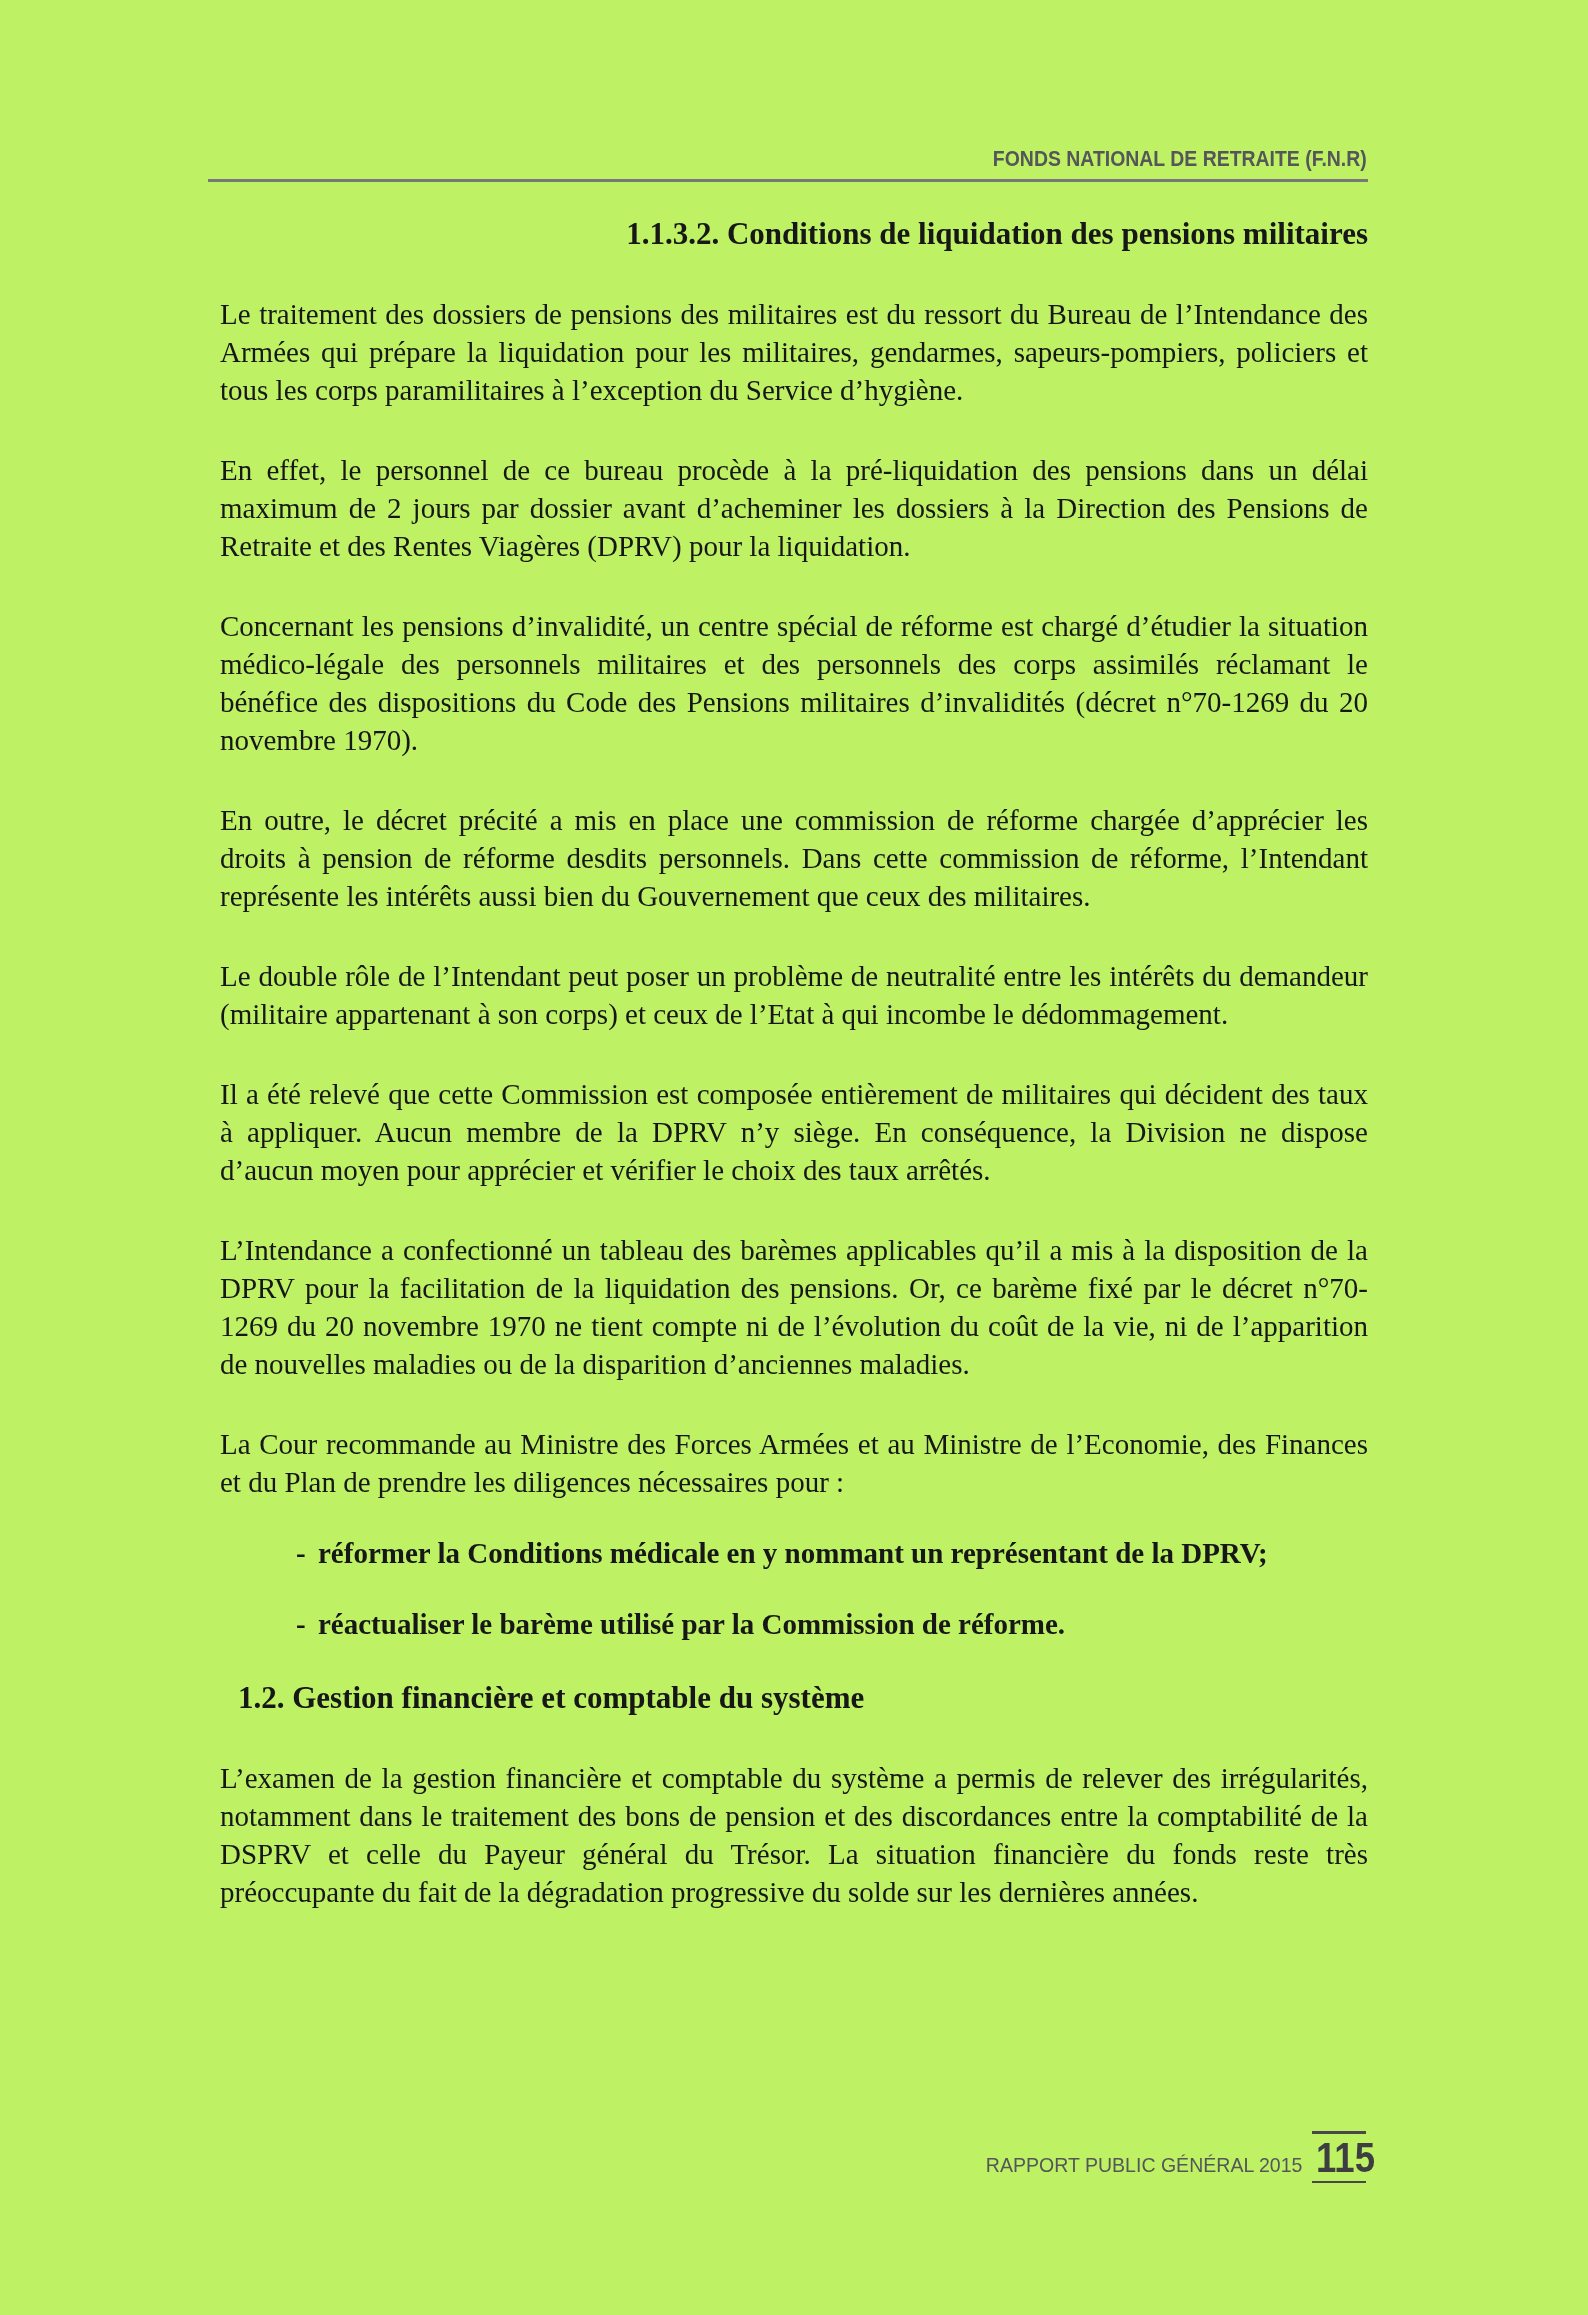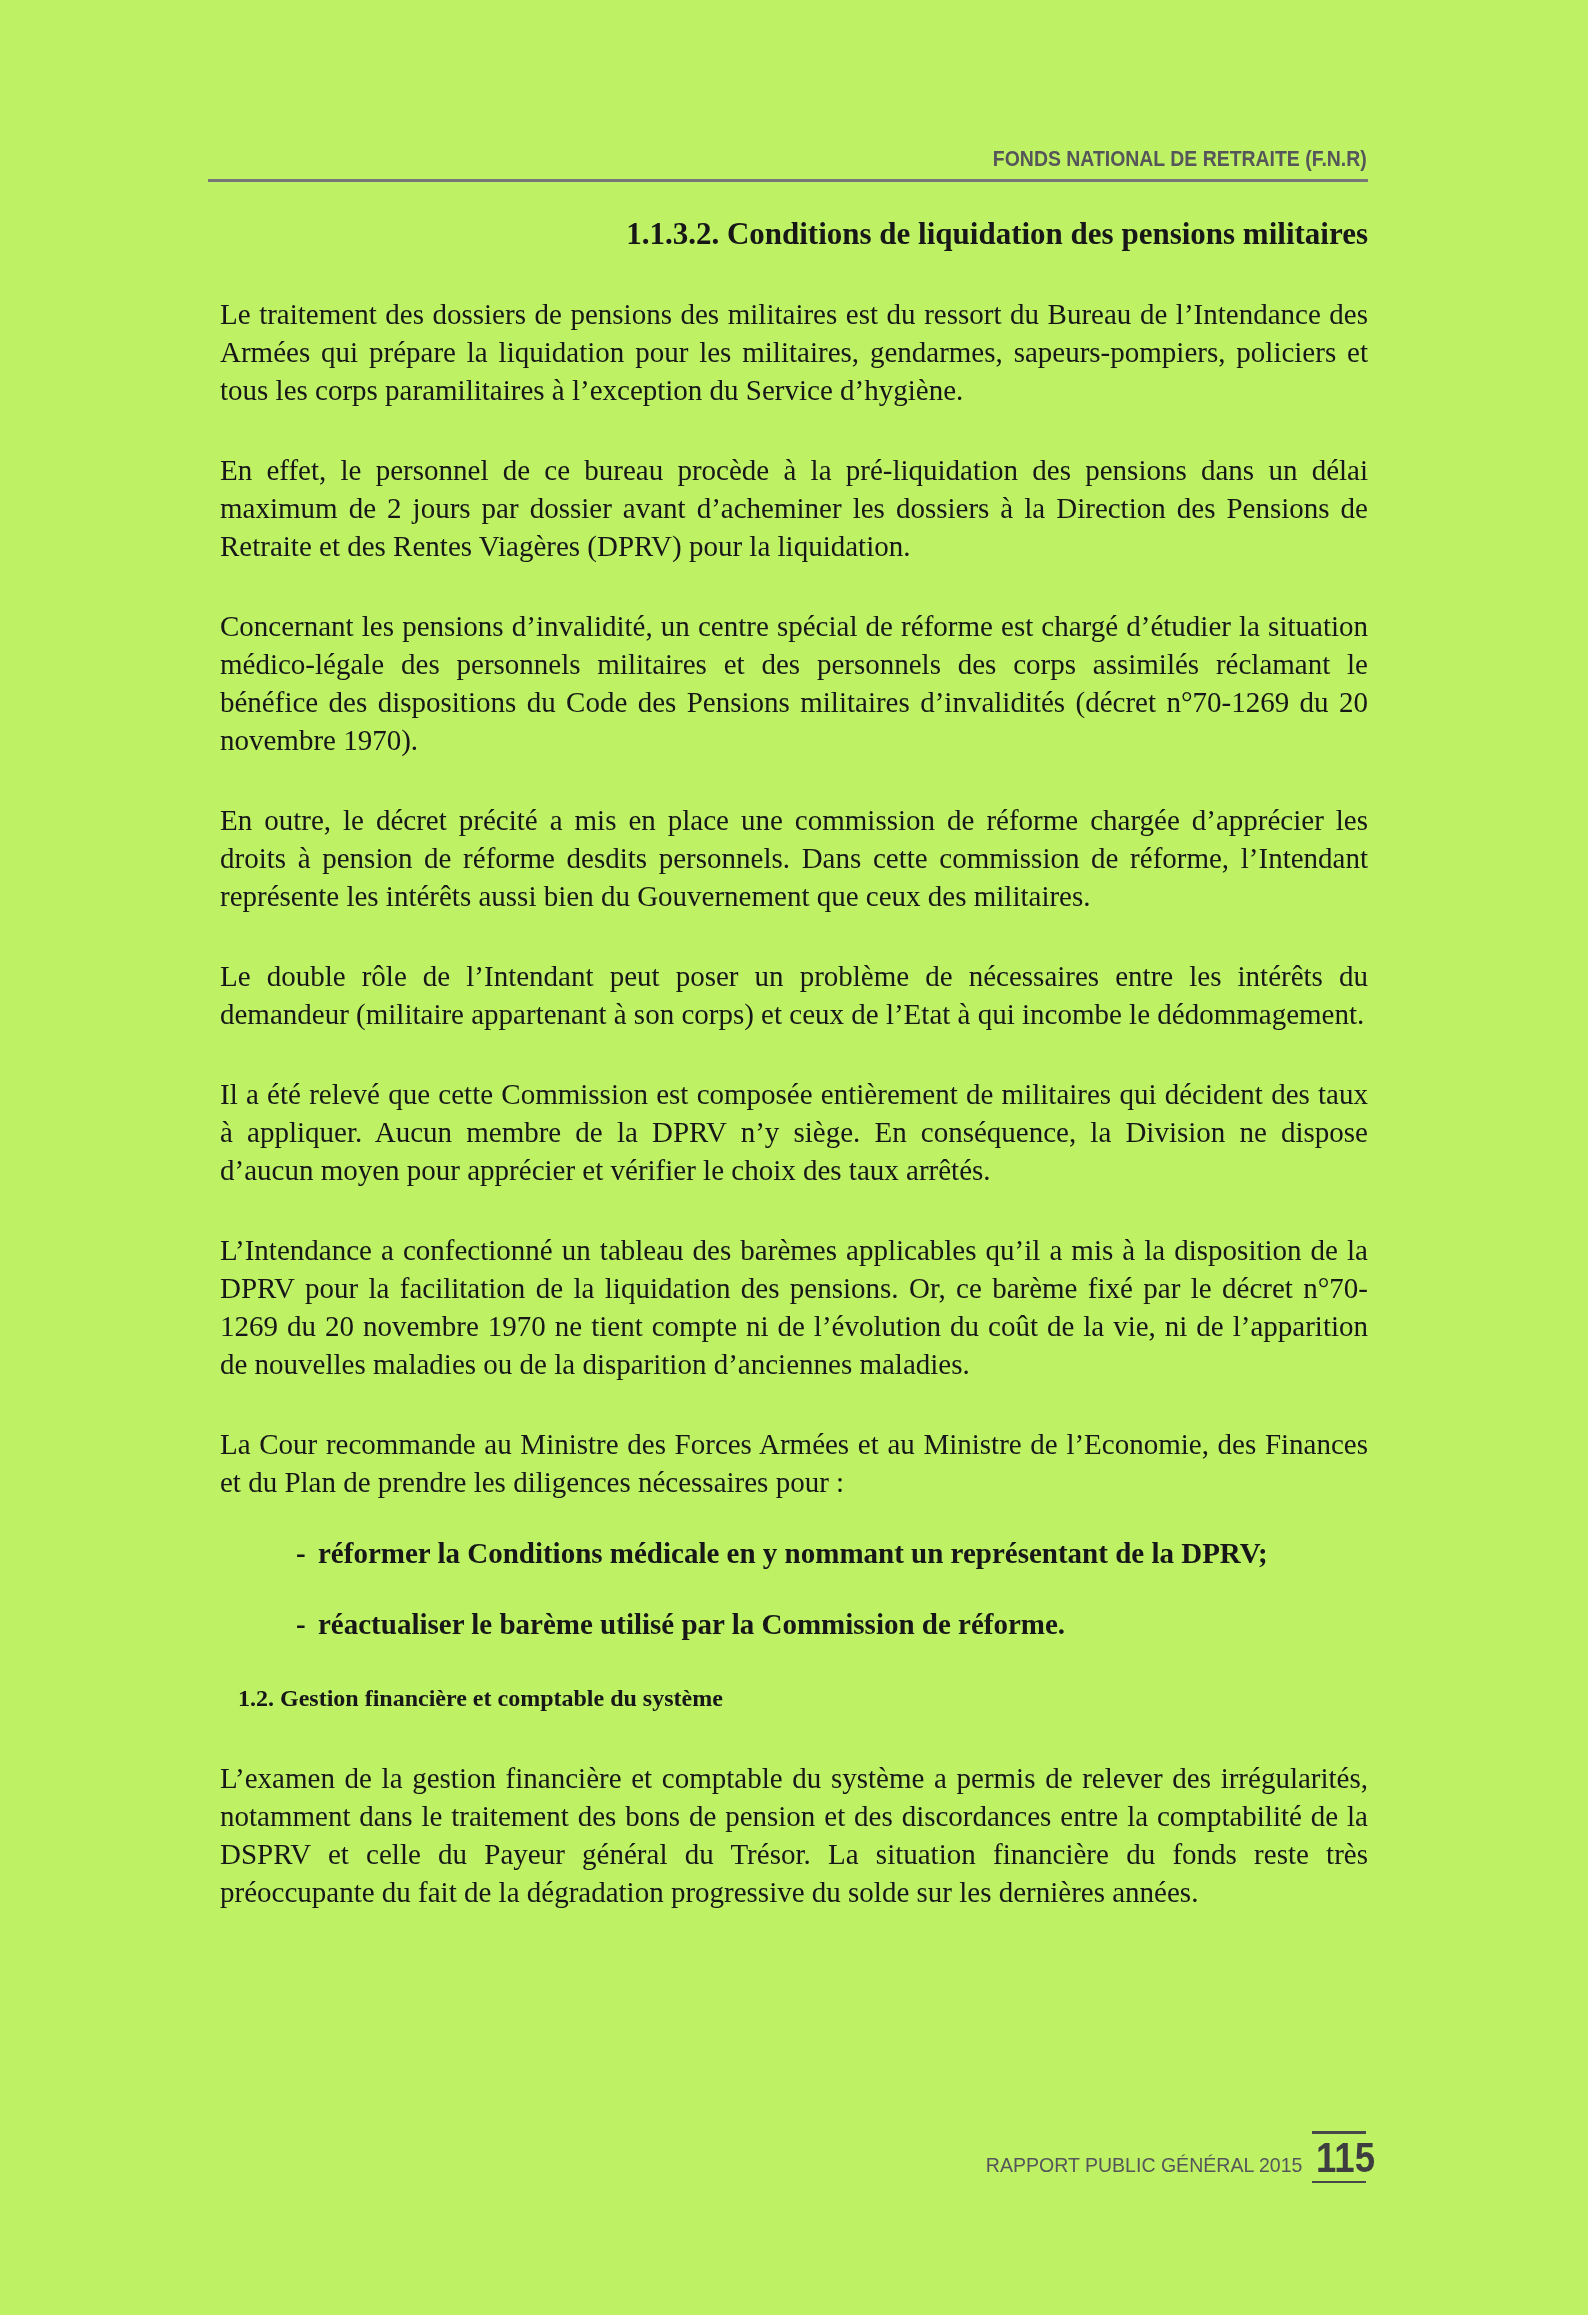--- a/index.html
+++ b/index.html
@@ -53,21 +53,21 @@
   .bullet{
     display:flex;
     margin:33px 0 0 0;
     padding-left:76px;
     font-weight:700;
   }
   .bullet .marker{flex:none;width:22px;}
   .bullet .btext{flex:1;text-align:justify;}
   .subsection-heading{
     margin:36px 0 8px 18px;
-    font-size:24px;
+    font-size:31px;
     line-height:38px;
     font-weight:700;
   }
   
   .footer-label{
     position:absolute;
     top:2153px; right:286px;
     font-family:"Liberation Sans", sans-serif;
     font-weight:400;
     font-size:21px;
@@ -106,21 +106,21 @@
   <div class="header-rule"></div>
 
   <div class="content">
 
     <div class="section-heading">1.1.3.2. Conditions de liquidation des pensions militaires</div>
 
     <p>Le traitement des dossiers de pensions des militaires est du ressort du Bureau de l’Intendance des Armées qui prépare la liquidation pour les militaires, gendarmes, sapeurs-pompiers, policiers et tous les corps paramilitaires à l’exception du Service d’hygiène.</p>
     <p>En effet, le personnel de ce bureau procède à la pré-liquidation des pensions dans un délai maximum de 2 jours par dossier avant d’acheminer les dossiers à la Direction des Pensions de Retraite et des Rentes Viagères (DPRV) pour la liquidation.</p>
     <p>Concernant les pensions d’invalidité, un centre spécial de réforme est chargé d’étudier la situation médico-légale des personnels militaires et des personnels des corps assimilés réclamant le bénéfice des dispositions du Code des Pensions militaires d’invalidités (décret n°70-1269 du 20 novembre 1970).</p>
     <p>En outre, le décret précité a mis en place une commission de réforme chargée d’apprécier les droits à pension de réforme desdits personnels. Dans cette commission de réforme, l’Intendant représente les intérêts aussi bien du Gouvernement que ceux des militaires.</p>
-    <p>Le double rôle de l’Intendant peut poser un problème de nécessaires entre les intérêts du demandeur (militaire appartenant à son corps) et ceux de l’Etat à qui incombe le dédommagement.</p>
+    <p>Le double rôle de l’Intendant peut poser un problème de neutralité entre les intérêts du demandeur (militaire appartenant à son corps) et ceux de l’Etat à qui incombe le dédommagement.</p>
     <p>Il a été relevé que cette Commission est composée entièrement de militaires qui décident des taux à appliquer. Aucun membre de la DPRV n’y siège. En conséquence, la Division ne dispose d’aucun moyen pour apprécier et vérifier le choix des taux arrêtés.</p>
     <p>L’Intendance a confectionné un tableau des barèmes applicables qu’il a mis à la disposition de la DPRV pour la facilitation de la liquidation des pensions. Or, ce barème fixé par le décret n°70-1269 du 20 novembre 1970 ne tient compte ni de l’évolution du coût de la vie, ni de l’apparition de nouvelles maladies ou de la disparition d’anciennes maladies.</p>
 
     <p class="recommendation">La Cour recommande au Ministre des Forces Armées et au Ministre de l’Economie, des Finances et du Plan de prendre les diligences nécessaires pour :</p>
 
     <div class="bullet-list">
       <div class="bullet">
         <span class="marker">-</span>
         <span class="btext">réformer la Conditions médicale en y nommant un représentant de la DPRV;</span>
       </div>

